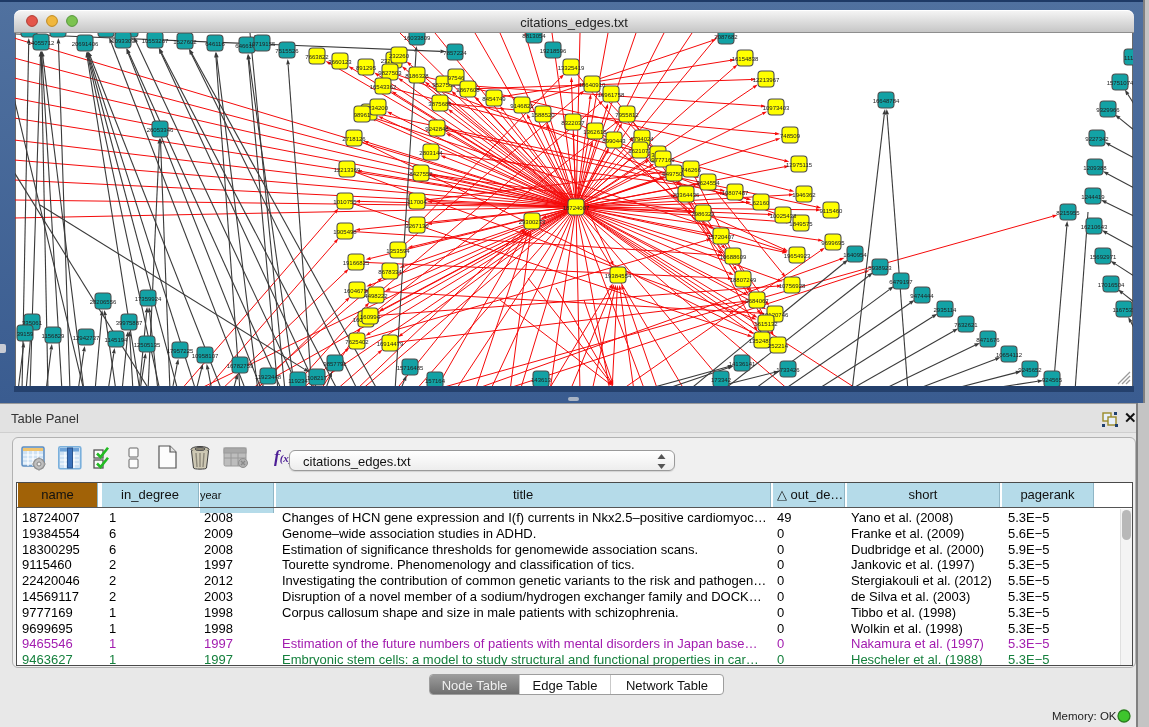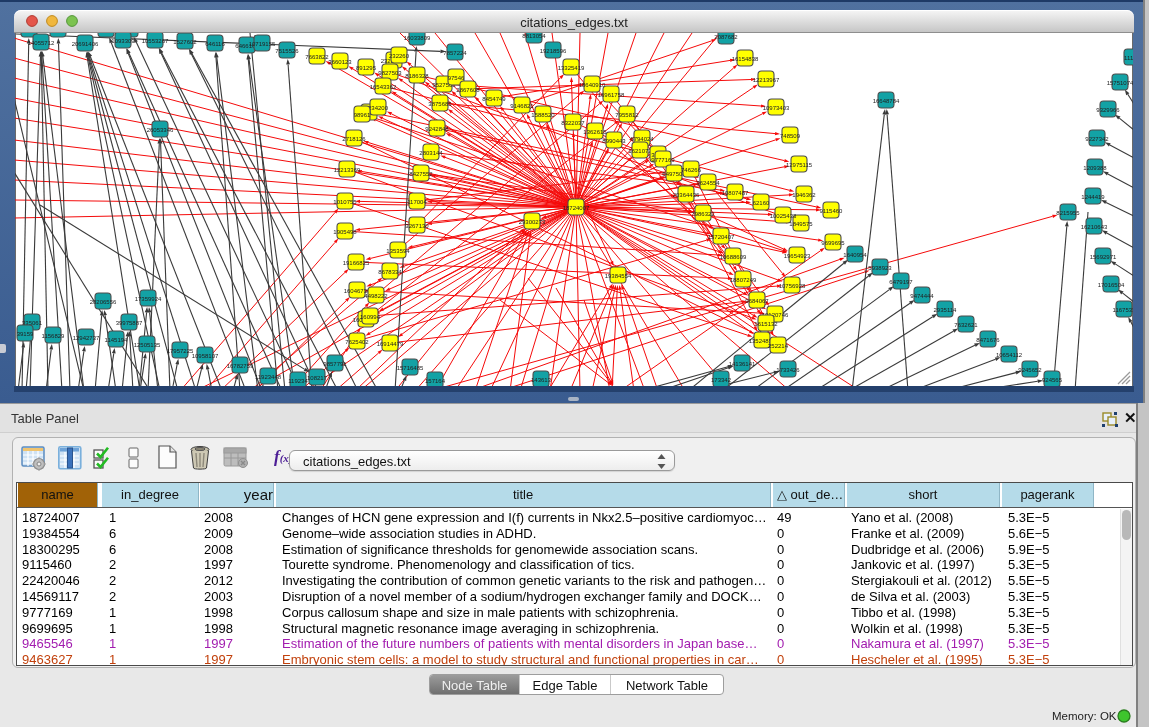--- a/index.html
+++ b/index.html
@@ -875,21 +875,21 @@
 <div style="position:absolute;left:289px;top:450px;width:386px;height:21px;background:linear-gradient(#ffffff,#ededed);border:1px solid #9a9a9a;border-radius:6px;box-shadow:0 1px 1px rgba(0,0,0,0.12)">
       <div style="position:absolute;left:13px;top:3px;font-size:13px;color:#111">citations_edges.txt</div>
       <svg style="position:absolute;right:8px;top:3px" width="9" height="15" viewBox="0 0 9 15">
         <polygon points="4.5,0 8.5,5 0.5,5" fill="#555"></polygon>
         <polygon points="4.5,15 8.5,10 0.5,10" fill="#555"></polygon>
       </svg>
     </div>
 <div style="position:absolute;left:16px;top:482px;width:1117px;height:184px;background:#ffffff;border:1px solid #4a4a4a;overflow:hidden">
       <div style="position:absolute;left:1px;top:0;width:80px;height:24px;background:#a16207;border-right:1px solid #8fb6c6;text-align:center;font-size:13px;color:#111;line-height:24px;overflow:hidden;white-space:nowrap">name</div>
       <div style="position:absolute;left:85px;top:0;width:97px;height:24px;background:#b5dbe9;border-right:1px solid #8fb6c6;text-align:center;font-size:13px;color:#111;line-height:24px;overflow:hidden;white-space:nowrap">in_degree</div>
-      <div style="position:absolute;left:183px;top:0;width:74px;height:24px;background:#b5dbe9;border-right:1px solid #8fb6c6;text-align:right;font-size:15px;color:#111;line-height:24px;overflow:hidden;white-space:nowrap">year</div>
+      <div style="position:absolute;left:183px;top:0;width:74px;height:30px;background:#b5dbe9;border-right:1px solid #8fb6c6;text-align:left;font-size:11px;color:#111;line-height:24px;overflow:hidden;white-space:nowrap">year</div>
       <div style="position:absolute;left:259px;top:0;width:495px;height:24px;background:#b5dbe9;border-right:1px solid #8fb6c6;text-align:center;font-size:13px;color:#111;line-height:24px;overflow:hidden;white-space:nowrap">title</div>
       <div style="position:absolute;left:756px;top:0;width:72px;height:24px;background:#b5dbe9;border-right:1px solid #8fb6c6;text-align:left;padding-left:4px;font-size:13px;color:#111;line-height:24px;overflow:hidden;white-space:nowrap">△ out_de…</div>
       <div style="position:absolute;left:830px;top:0;width:153px;height:24px;background:#b5dbe9;border-right:1px solid #8fb6c6;text-align:center;font-size:13px;color:#111;line-height:24px;overflow:hidden;white-space:nowrap">short</div>
       <div style="position:absolute;left:985px;top:0;width:92px;height:24px;background:#b5dbe9;border-right:1px solid #8fb6c6;text-align:center;font-size:13px;color:#111;line-height:24px;overflow:hidden;white-space:nowrap">pagerank</div>
       <div style="position:absolute;left:0;top:24px;width:1117px;height:1px;background:#555"></div>
       <div style="position:absolute;left:0;top:27.0px;width:1100px;height:16px;font-size:13px;color:#000">
         <div style="position:absolute;left:5px;top:0;width:80px;overflow:hidden;white-space:nowrap">18724007</div>
         <div style="position:absolute;left:92px;top:0;width:80px;overflow:hidden;white-space:nowrap">1</div>
         <div style="position:absolute;left:187px;top:0;width:70px;overflow:hidden;white-space:nowrap">2008</div>
         <div style="position:absolute;left:265px;top:0;width:490px;overflow:hidden;white-space:nowrap">Changes of HCN gene expression and I(f) currents in Nkx2.5–positive cardiomyoc…</div>
@@ -905,21 +905,21 @@
         <div style="position:absolute;left:760px;top:0;width:40px;overflow:hidden;white-space:nowrap">0</div>
         <div style="position:absolute;left:834px;top:0;width:160px;overflow:hidden;white-space:nowrap">Franke et al. (2009)</div>
         <div style="position:absolute;left:991px;top:0;width:90px;overflow:hidden;white-space:nowrap">5.6E−5</div>
       </div>
       <div style="position:absolute;left:0;top:58.6px;width:1100px;height:16px;font-size:13px;color:#000">
         <div style="position:absolute;left:5px;top:0;width:80px;overflow:hidden;white-space:nowrap">18300295</div>
         <div style="position:absolute;left:92px;top:0;width:80px;overflow:hidden;white-space:nowrap">6</div>
         <div style="position:absolute;left:187px;top:0;width:70px;overflow:hidden;white-space:nowrap">2008</div>
         <div style="position:absolute;left:265px;top:0;width:490px;overflow:hidden;white-space:nowrap">Estimation of significance thresholds for genomewide association scans.</div>
         <div style="position:absolute;left:760px;top:0;width:40px;overflow:hidden;white-space:nowrap">0</div>
-        <div style="position:absolute;left:834px;top:0;width:160px;overflow:hidden;white-space:nowrap">Dudbridge et al. (2006)</div>
+        <div style="position:absolute;left:834px;top:0;width:160px;overflow:hidden;white-space:nowrap">Dudbridge et al. (2000)</div>
         <div style="position:absolute;left:991px;top:0;width:90px;overflow:hidden;white-space:nowrap">5.9E−5</div>
       </div>
       <div style="position:absolute;left:0;top:74.4px;width:1100px;height:16px;font-size:13px;color:#000">
         <div style="position:absolute;left:5px;top:0;width:80px;overflow:hidden;white-space:nowrap">9115460</div>
         <div style="position:absolute;left:92px;top:0;width:80px;overflow:hidden;white-space:nowrap">2</div>
         <div style="position:absolute;left:187px;top:0;width:70px;overflow:hidden;white-space:nowrap">1997</div>
         <div style="position:absolute;left:265px;top:0;width:490px;overflow:hidden;white-space:nowrap">Tourette syndrome. Phenomenology and classification of tics.</div>
         <div style="position:absolute;left:760px;top:0;width:40px;overflow:hidden;white-space:nowrap">0</div>
         <div style="position:absolute;left:834px;top:0;width:160px;overflow:hidden;white-space:nowrap">Jankovic et al. (1997)</div>
         <div style="position:absolute;left:991px;top:0;width:90px;overflow:hidden;white-space:nowrap">5.3E−5</div>
@@ -948,41 +948,40 @@
         <div style="position:absolute;left:187px;top:0;width:70px;overflow:hidden;white-space:nowrap">1998</div>
         <div style="position:absolute;left:265px;top:0;width:490px;overflow:hidden;white-space:nowrap">Corpus callosum shape and size in male patients with schizophrenia.</div>
         <div style="position:absolute;left:760px;top:0;width:40px;overflow:hidden;white-space:nowrap">0</div>
         <div style="position:absolute;left:834px;top:0;width:160px;overflow:hidden;white-space:nowrap">Tibbo et al. (1998)</div>
         <div style="position:absolute;left:991px;top:0;width:90px;overflow:hidden;white-space:nowrap">5.3E−5</div>
       </div>
       <div style="position:absolute;left:0;top:137.6px;width:1100px;height:16px;font-size:13px;color:#000">
         <div style="position:absolute;left:5px;top:0;width:80px;overflow:hidden;white-space:nowrap">9699695</div>
         <div style="position:absolute;left:92px;top:0;width:80px;overflow:hidden;white-space:nowrap">1</div>
         <div style="position:absolute;left:187px;top:0;width:70px;overflow:hidden;white-space:nowrap">1998</div>
-        <div style="position:absolute;left:265px;top:0;width:490px;overflow:hidden;white-space:nowrap">Structural magnetic resonance image averaging in schizophrenia.</div>
         <div style="position:absolute;left:760px;top:0;width:40px;overflow:hidden;white-space:nowrap">0</div>
         <div style="position:absolute;left:834px;top:0;width:160px;overflow:hidden;white-space:nowrap">Wolkin et al. (1998)</div>
         <div style="position:absolute;left:991px;top:0;width:90px;overflow:hidden;white-space:nowrap">5.3E−5</div>
       </div>
       <div style="position:absolute;left:0;top:153.4px;width:1100px;height:16px;font-size:13px;color:#a21caf">
         <div style="position:absolute;left:5px;top:0;width:80px;overflow:hidden;white-space:nowrap">9465546</div>
         <div style="position:absolute;left:92px;top:0;width:80px;overflow:hidden;white-space:nowrap">1</div>
         <div style="position:absolute;left:187px;top:0;width:70px;overflow:hidden;white-space:nowrap">1997</div>
         <div style="position:absolute;left:265px;top:0;width:490px;overflow:hidden;white-space:nowrap">Estimation of the future numbers of patients with mental disorders in Japan base…</div>
         <div style="position:absolute;left:760px;top:0;width:40px;overflow:hidden;white-space:nowrap">0</div>
         <div style="position:absolute;left:834px;top:0;width:160px;overflow:hidden;white-space:nowrap">Nakamura et al. (1997)</div>
         <div style="position:absolute;left:991px;top:0;width:90px;overflow:hidden;white-space:nowrap">5.3E−5</div>
       </div>
-      <div style="position:absolute;left:0;top:169.2px;width:1100px;height:16px;font-size:13px;color:#c2410c">
+      <div style="position:absolute;left:0;top:169.2px;width:1100px;height:16px;font-size:13px;color:#15803d">
         <div style="position:absolute;left:5px;top:0;width:80px;overflow:hidden;white-space:nowrap">9463627</div>
         <div style="position:absolute;left:92px;top:0;width:80px;overflow:hidden;white-space:nowrap">1</div>
         <div style="position:absolute;left:187px;top:0;width:70px;overflow:hidden;white-space:nowrap">1997</div>
         <div style="position:absolute;left:265px;top:0;width:490px;overflow:hidden;white-space:nowrap">Embryonic stem cells: a model to study structural and functional properties in car…</div>
         <div style="position:absolute;left:760px;top:0;width:40px;overflow:hidden;white-space:nowrap">0</div>
-        <div style="position:absolute;left:834px;top:0;width:160px;overflow:hidden;white-space:nowrap">Hescheler et al. (1995)</div>
+        <div style="position:absolute;left:834px;top:0;width:160px;overflow:hidden;white-space:nowrap">Hescheler et al. (1988)</div>
         <div style="position:absolute;left:991px;top:0;width:90px;overflow:hidden;white-space:nowrap">5.3E−5</div>
       </div>
       <div style="position:absolute;left:1103px;top:26px;width:13px;height:156px;background:#f4f4f4;border-left:1px solid #e0e0e0"></div>
       <div style="position:absolute;left:1105px;top:27px;width:9px;height:30px;background:#b8b8b8;border-radius:5px"></div>
     </div>
 <div style="position:absolute;left:429px;top:674px;height:21px;border:1px solid #9d9d9d;border-radius:4px;overflow:hidden;display:flex;font-size:13px;line-height:21px;background:#fff">
       <div style="width:89px;text-align:center;background:linear-gradient(#9c9c9c,#6f6f6f);color:#f0f0f0">Node Table</div>
       <div style="width:91px;text-align:center;color:#111;border-left:1px solid #c9c9c9">Edge Table</div>
       <div style="width:113px;text-align:center;color:#111;border-left:1px solid #c9c9c9">Network Table</div>
     </div>

